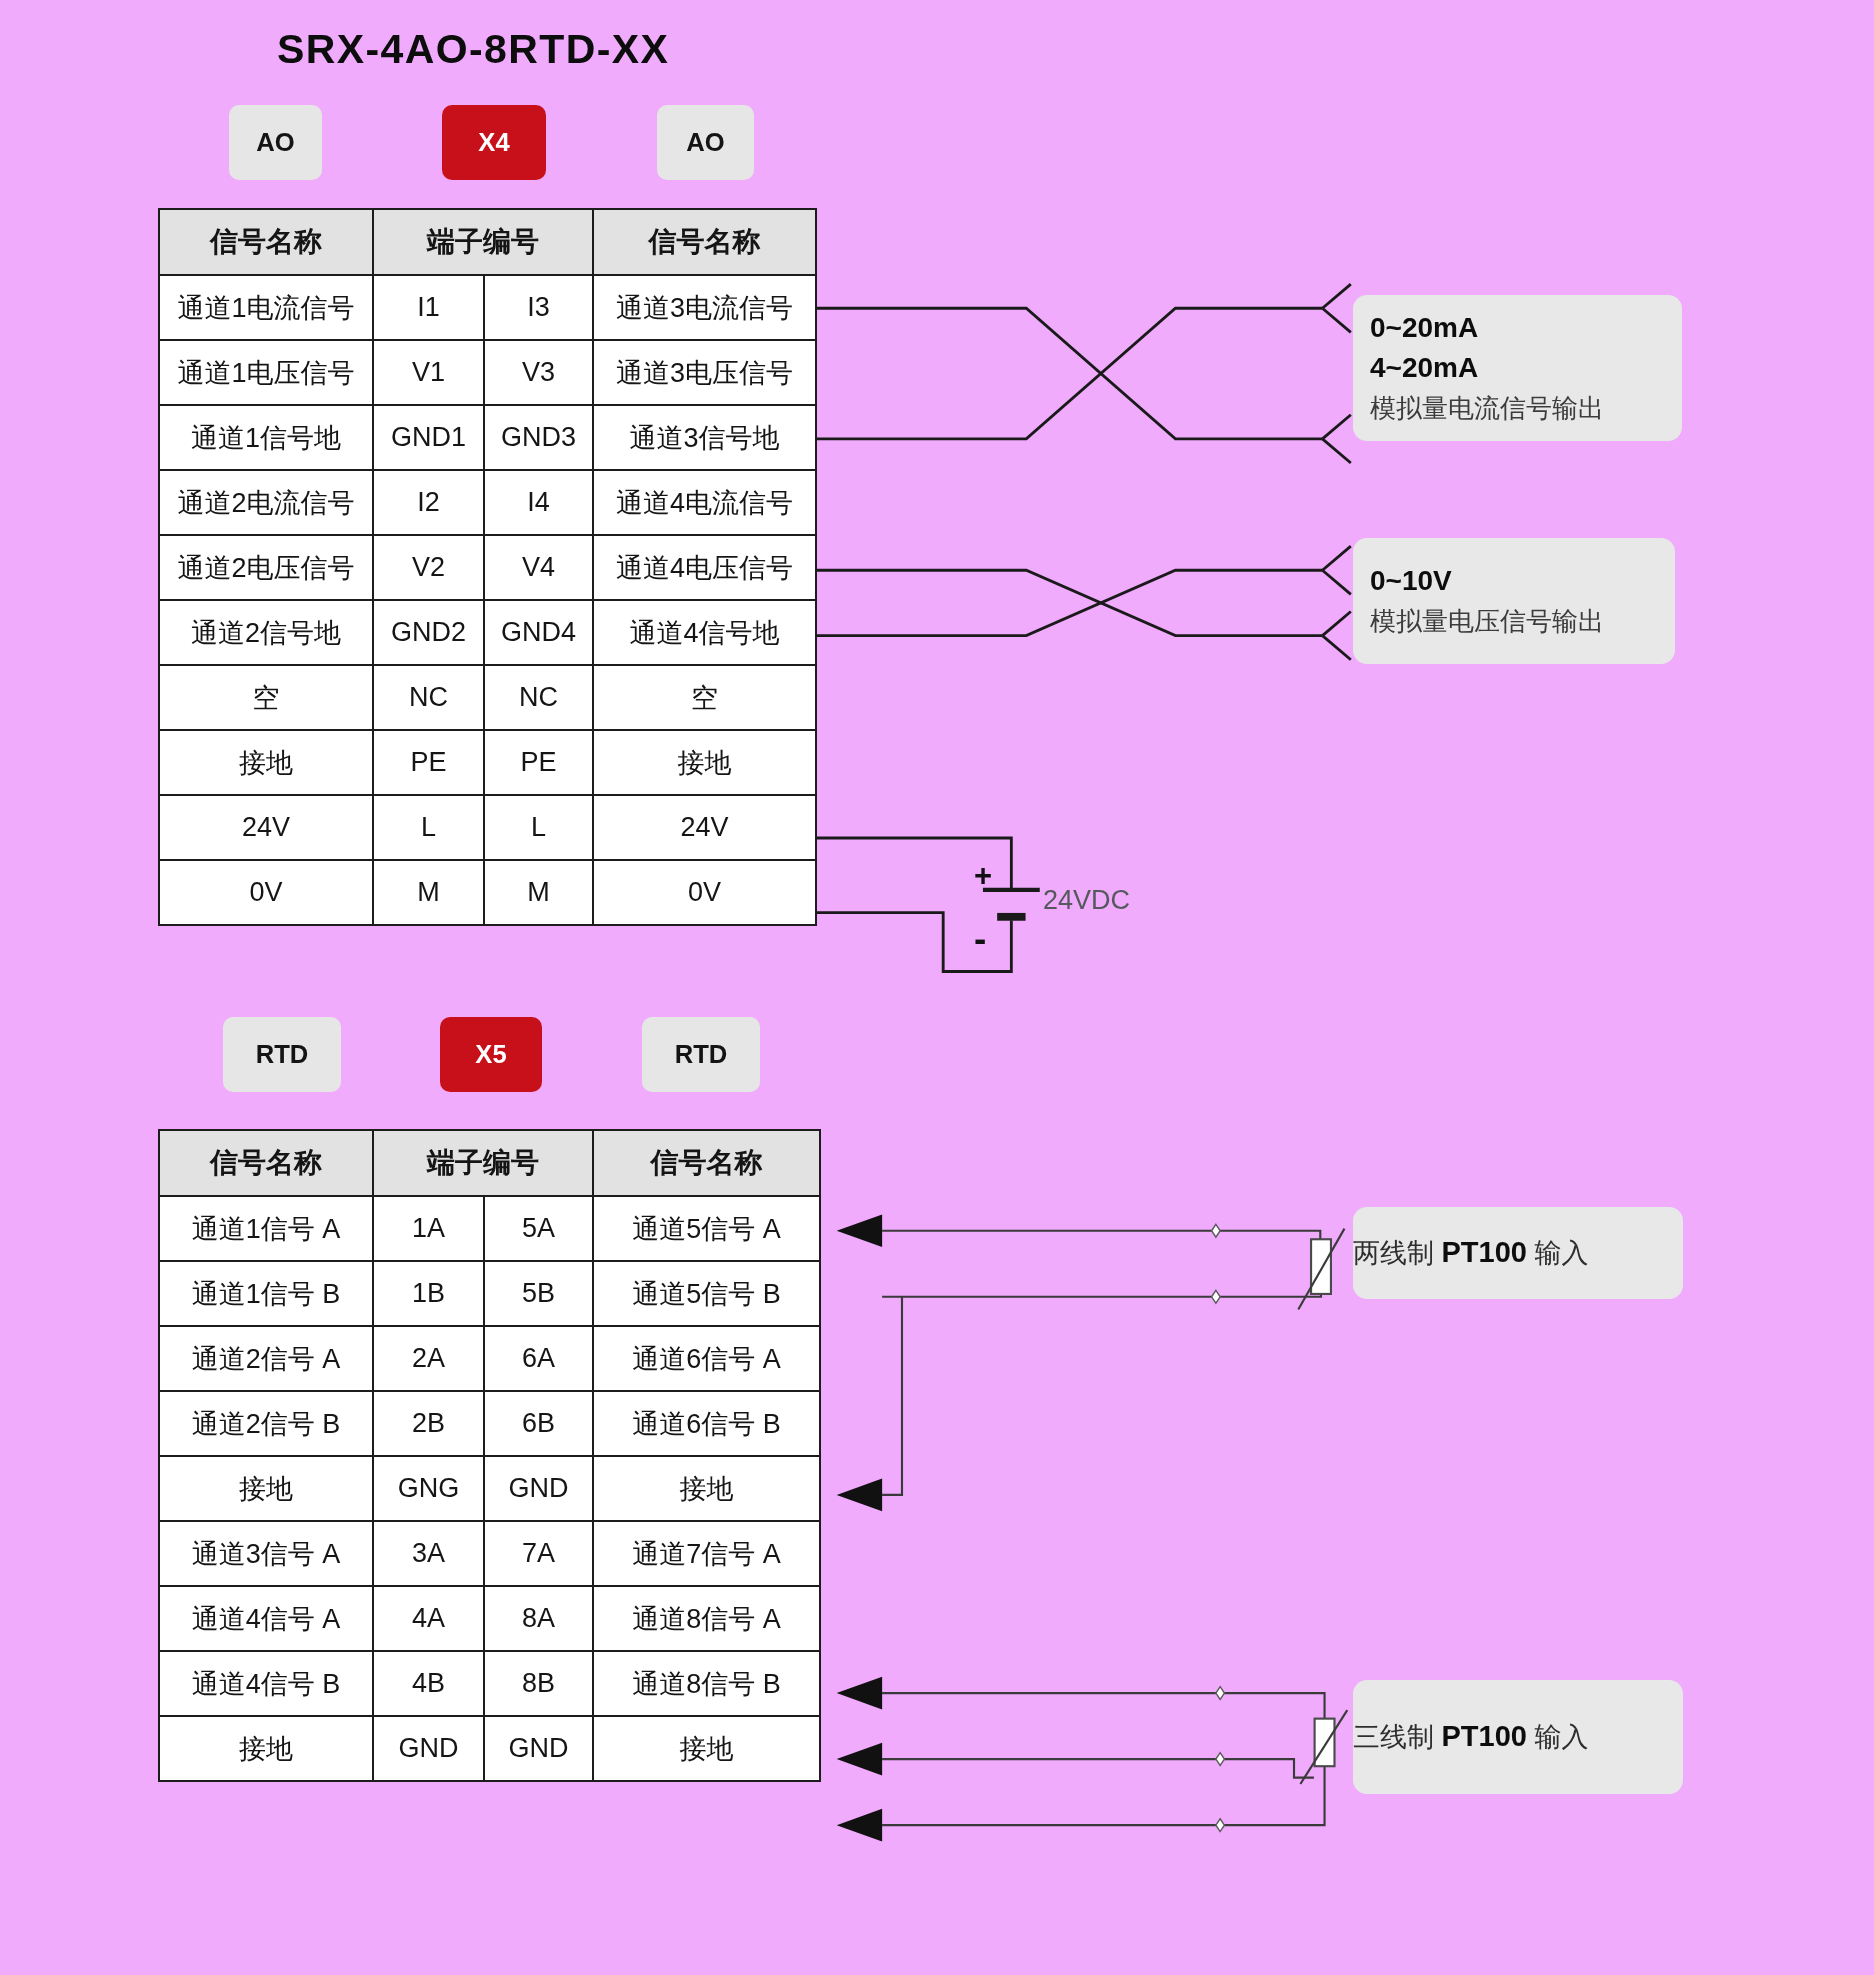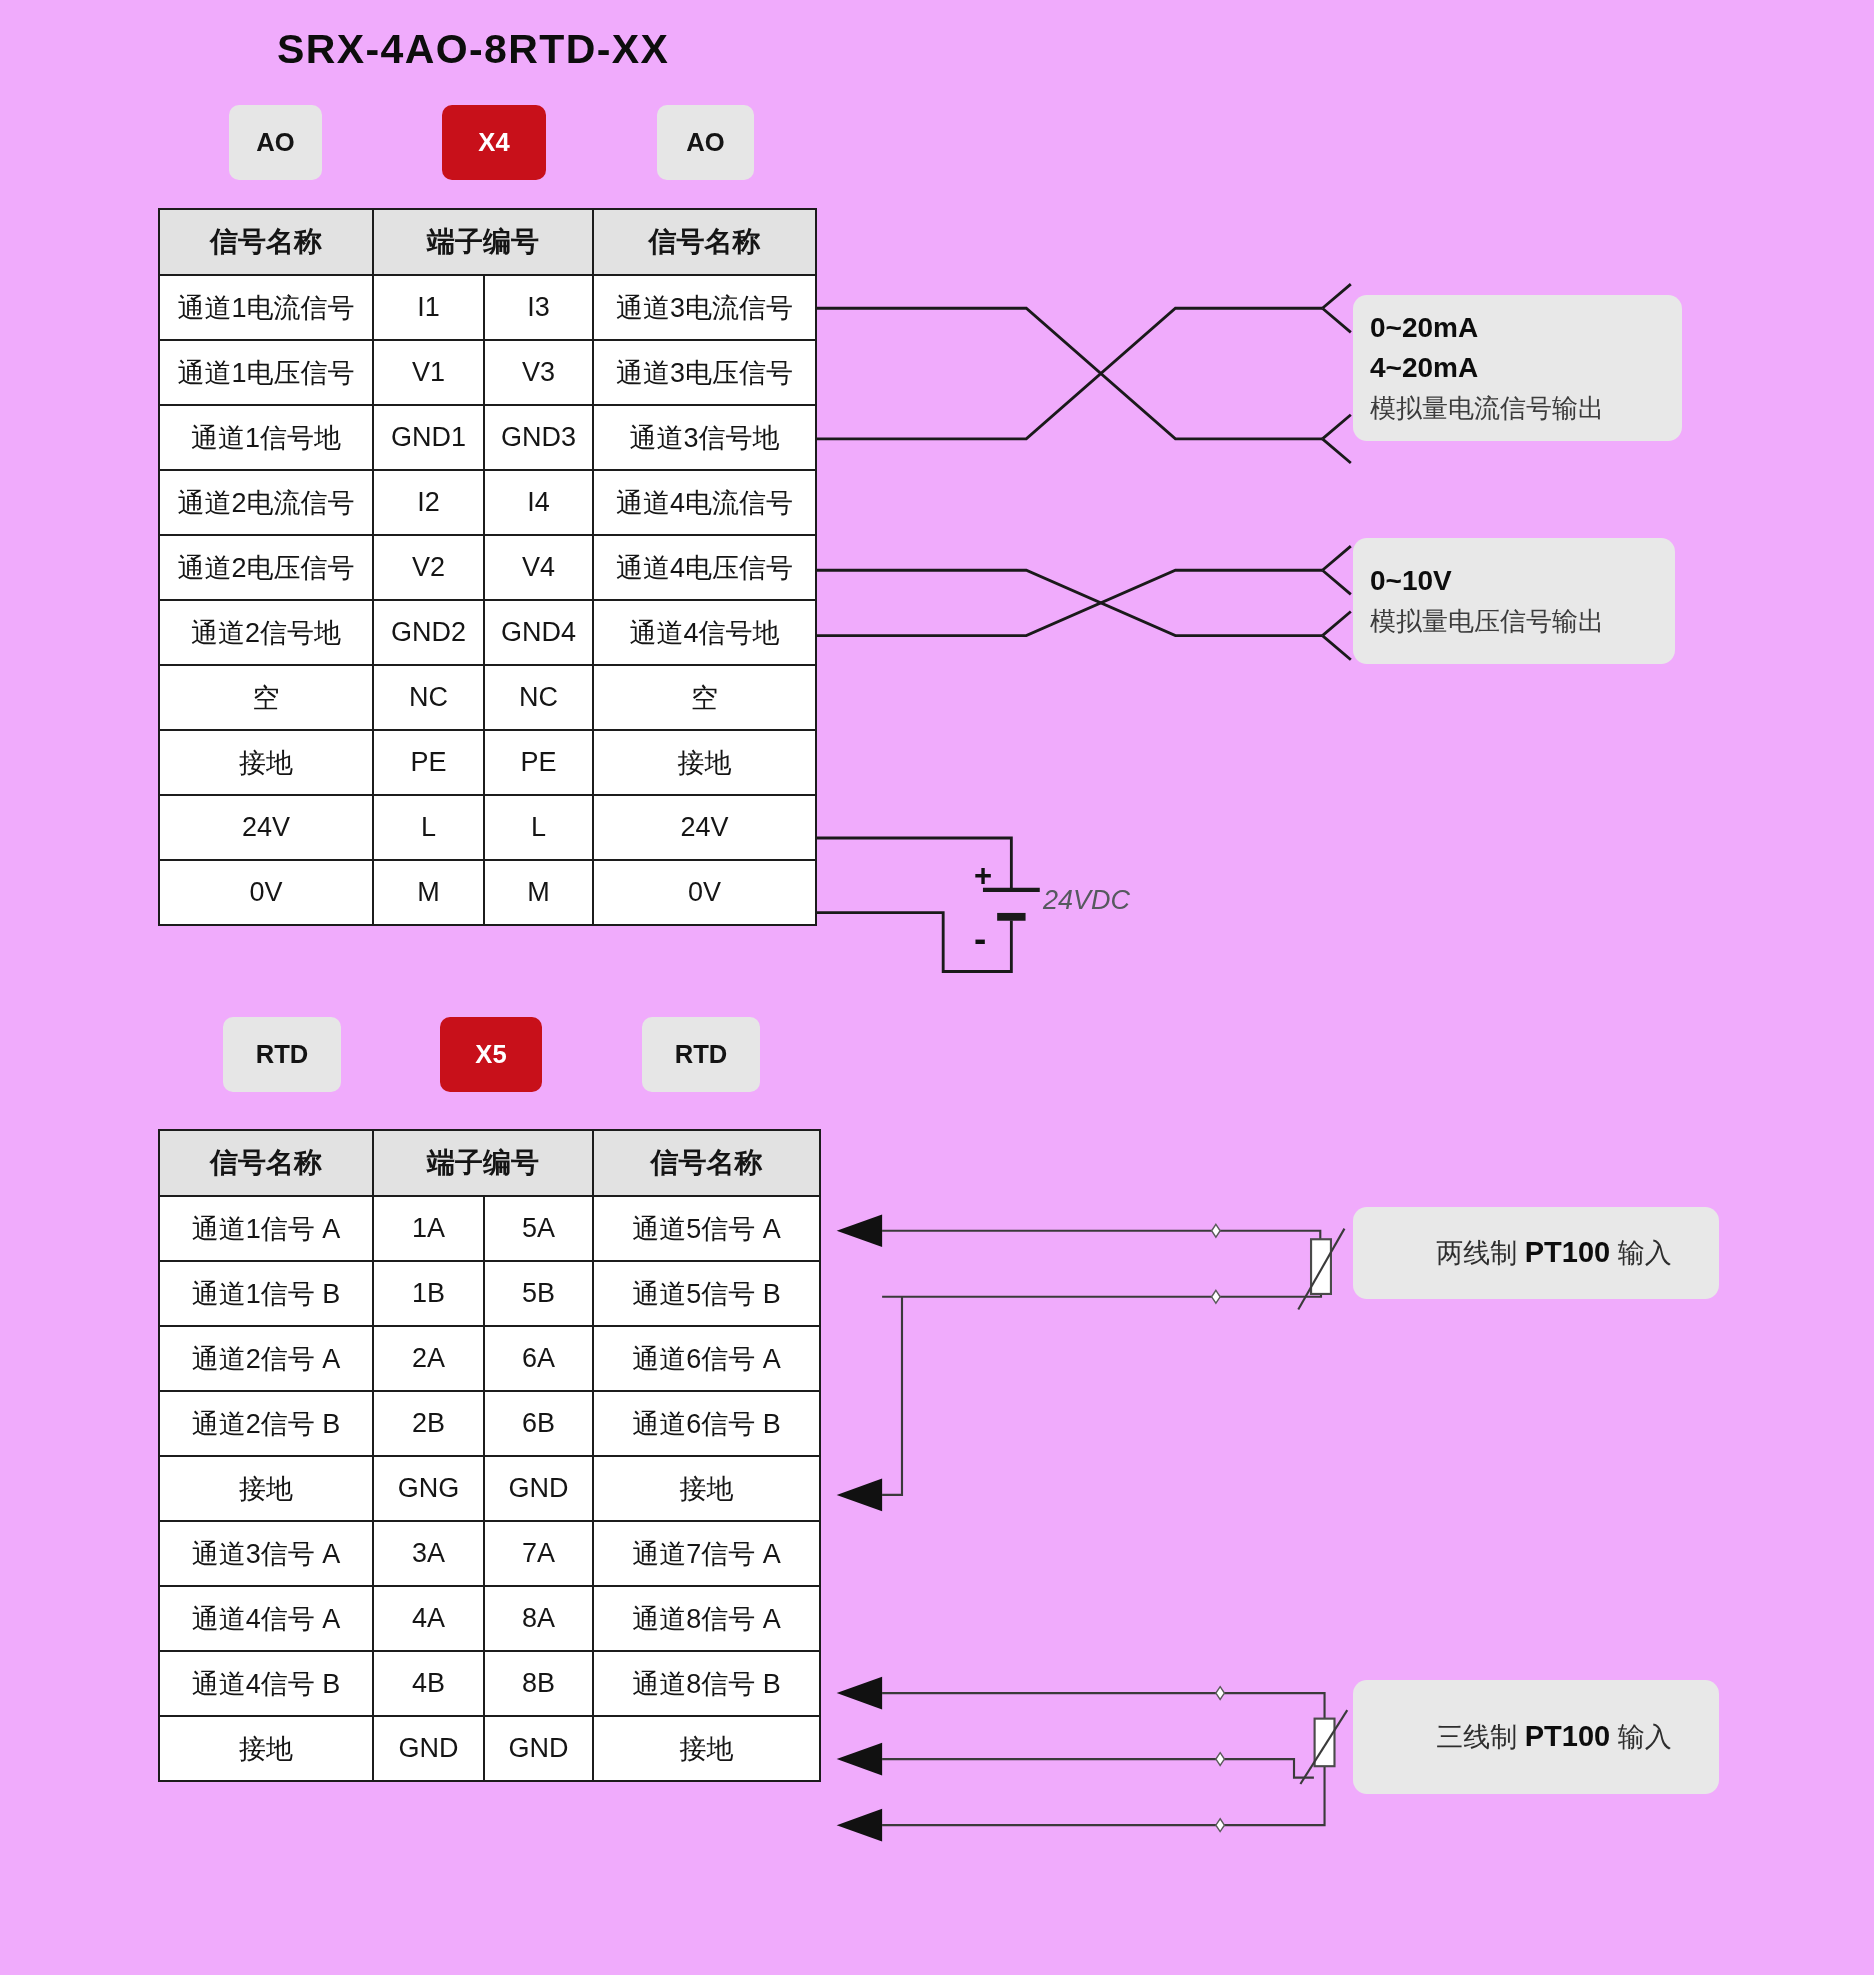--- a/index.html
+++ b/index.html
@@ -21,29 +21,29 @@
         font-size:27px;color:#151515;padding:0;overflow:hidden;}
   th{background:#e2e2e2;font-weight:bold;font-size:28px;height:64px;}
   td{height:63px;}
   .ao-table{left:158px;top:208px;width:658px;}
   .rtd-table{left:158px;top:1129px;width:662px;}
   .note-box{
     position:absolute;background:#e8e8e8;border-radius:14px;display:flex;
     flex-direction:column;justify-content:center;
   }
   .note-left{align-items:flex-start;padding-left:17px;}
-  .note-center{align-items:center;padding-left:36px;}
+  .note-center{align-items:flex-start;}
   .note-line-bold{font-size:28px;font-weight:bold;color:#0d0d0d;line-height:40px;}
   .note-line{font-size:26px;color:#3c3c3c;line-height:40px;}
   .pt100-line{font-size:27px;color:#2e2e2e;}
   .pt100-line b{font-size:29px;color:#0d0d0d;}
   .battery-sign{position:absolute;font-weight:bold;color:#111;}
   .battery-plus{left:974px;top:858px;font-size:31px;}
   .battery-minus{left:974px;top:918px;font-size:37px;}
-  .battery-label{position:absolute;left:1043px;top:885px;font-size:27px;color:#55595e;font-style:italic;}
+  .battery-label{position:absolute;left:1043px;top:885px;font-size:27px;color:#55595e;}
   svg.wires{position:absolute;left:0;top:0;}
 </style>
 </head>
 <body>
 
 <div class="canvas">
 
   <svg class="wires" width="1875" height="1975" viewBox="0 0 2640 2781">
 
     <g fill="none" stroke="#1a1a1a" stroke-width="4">

